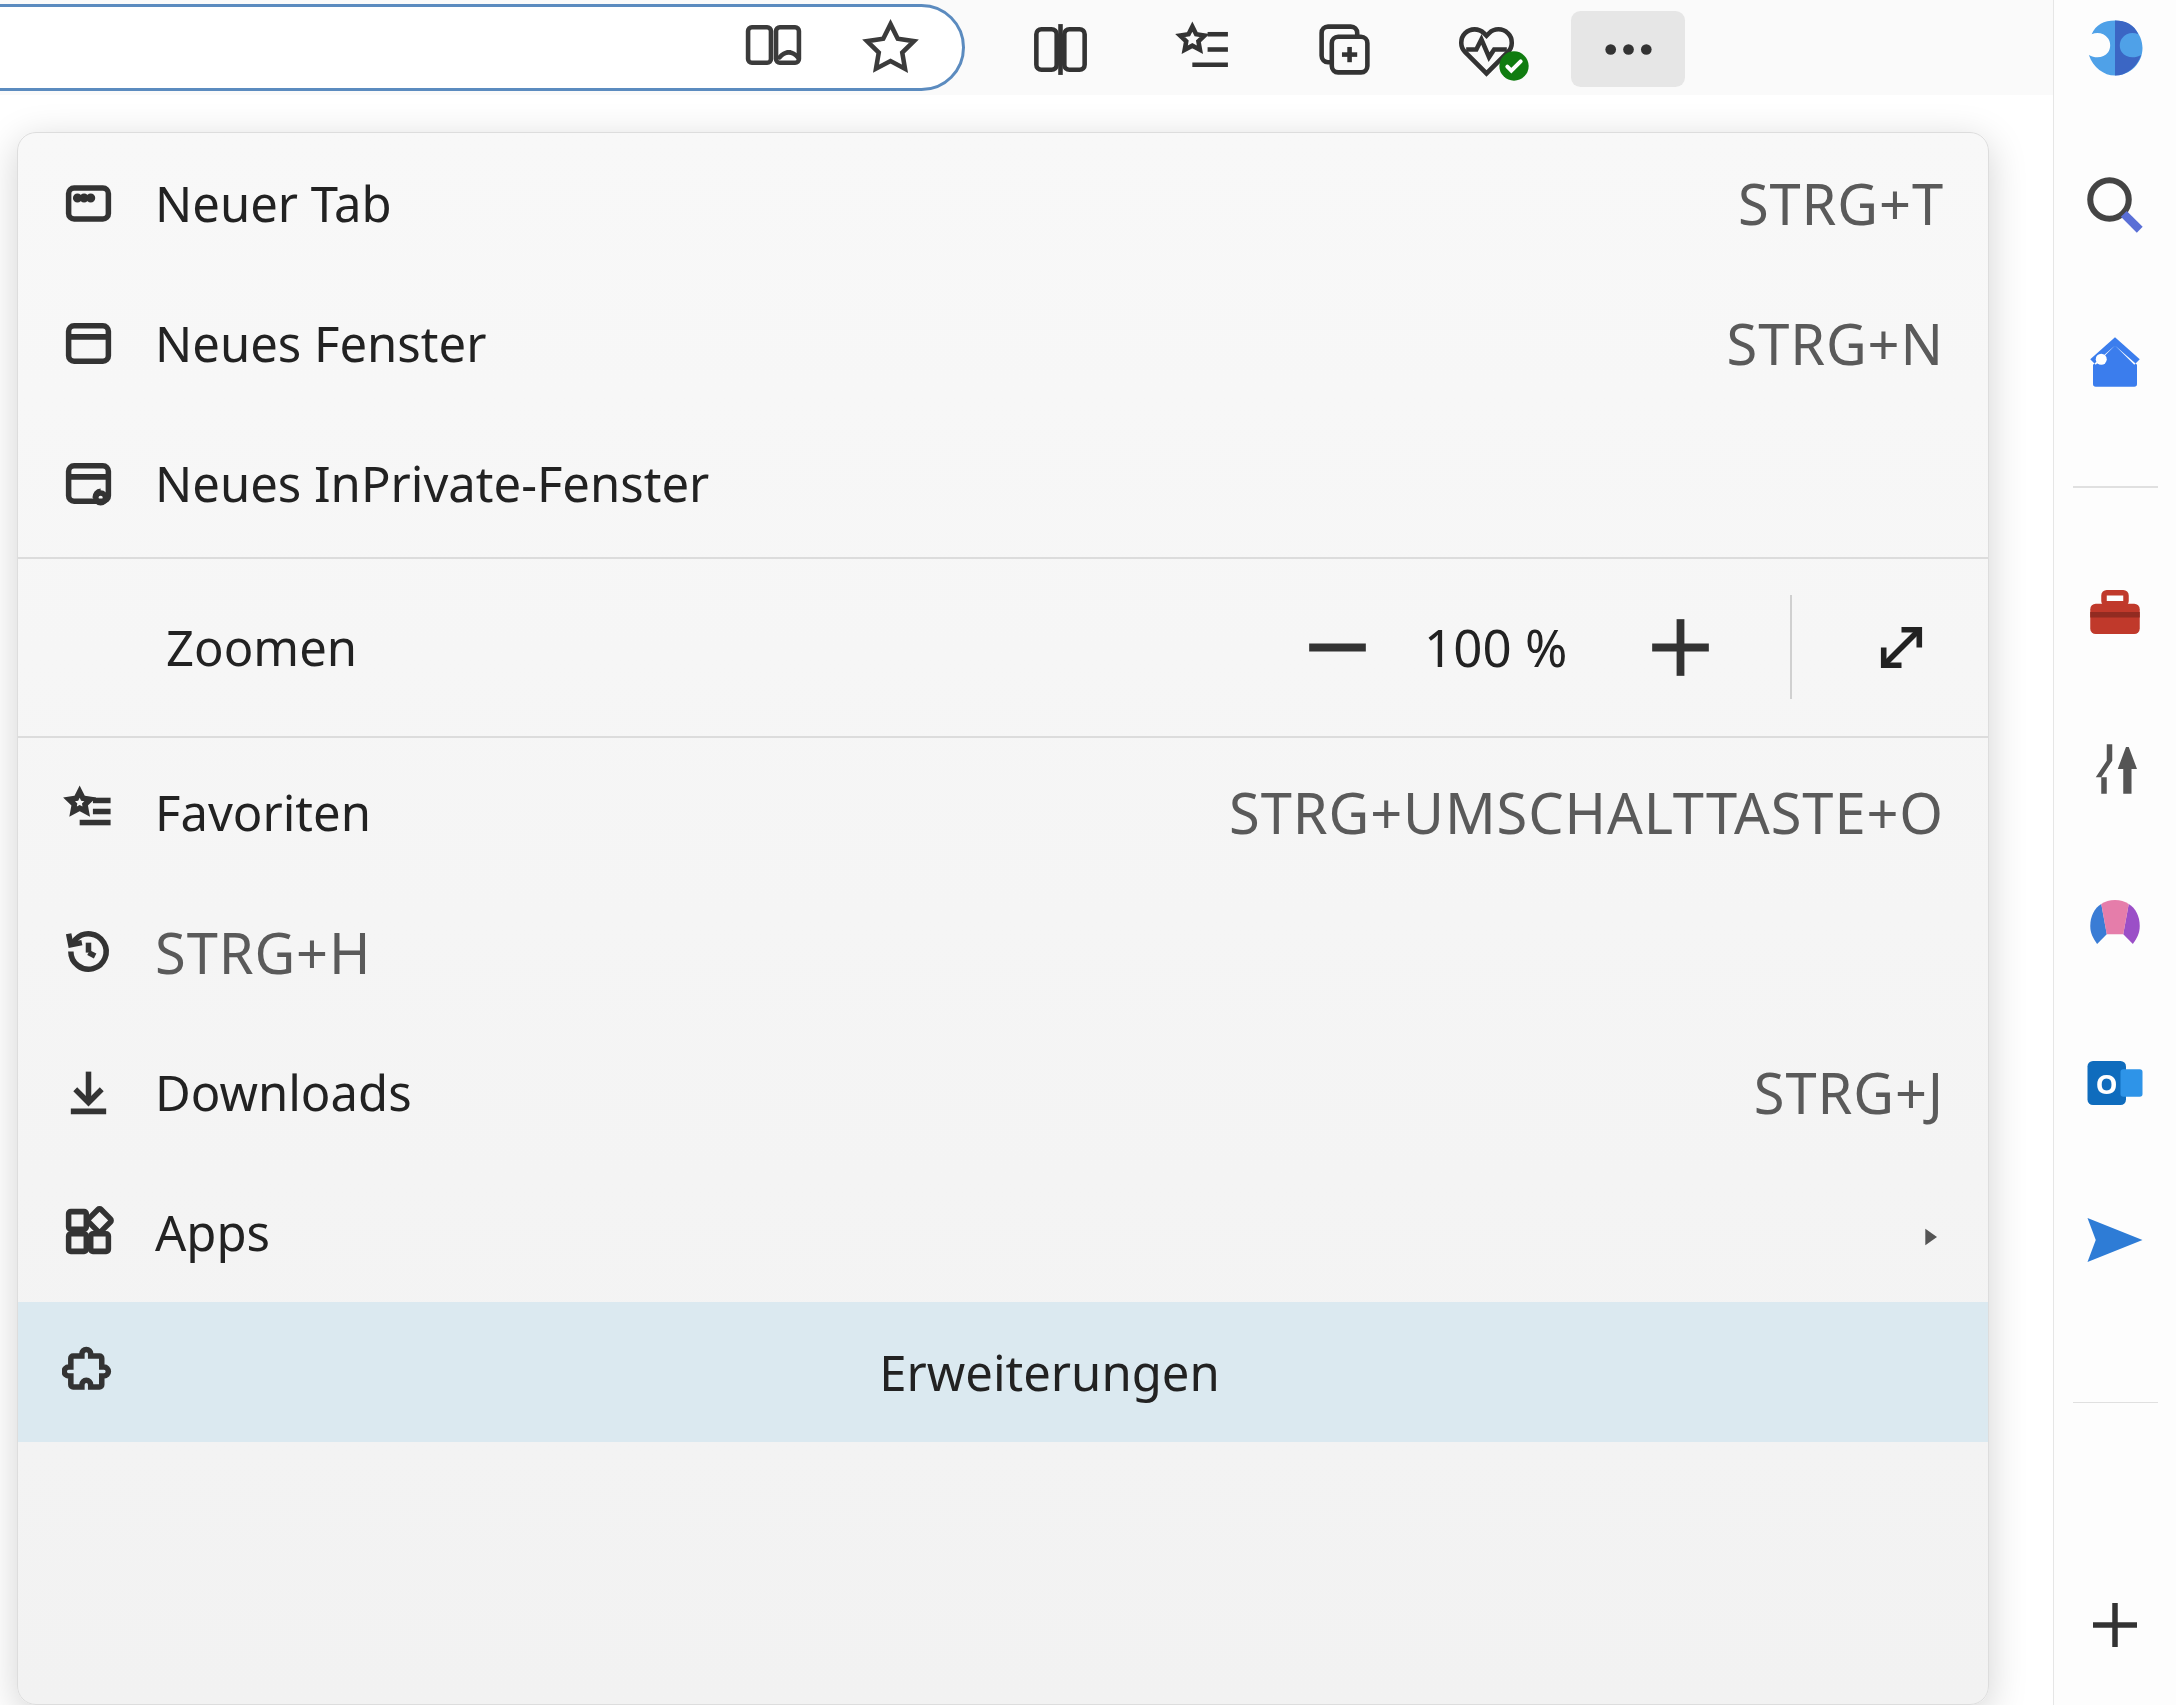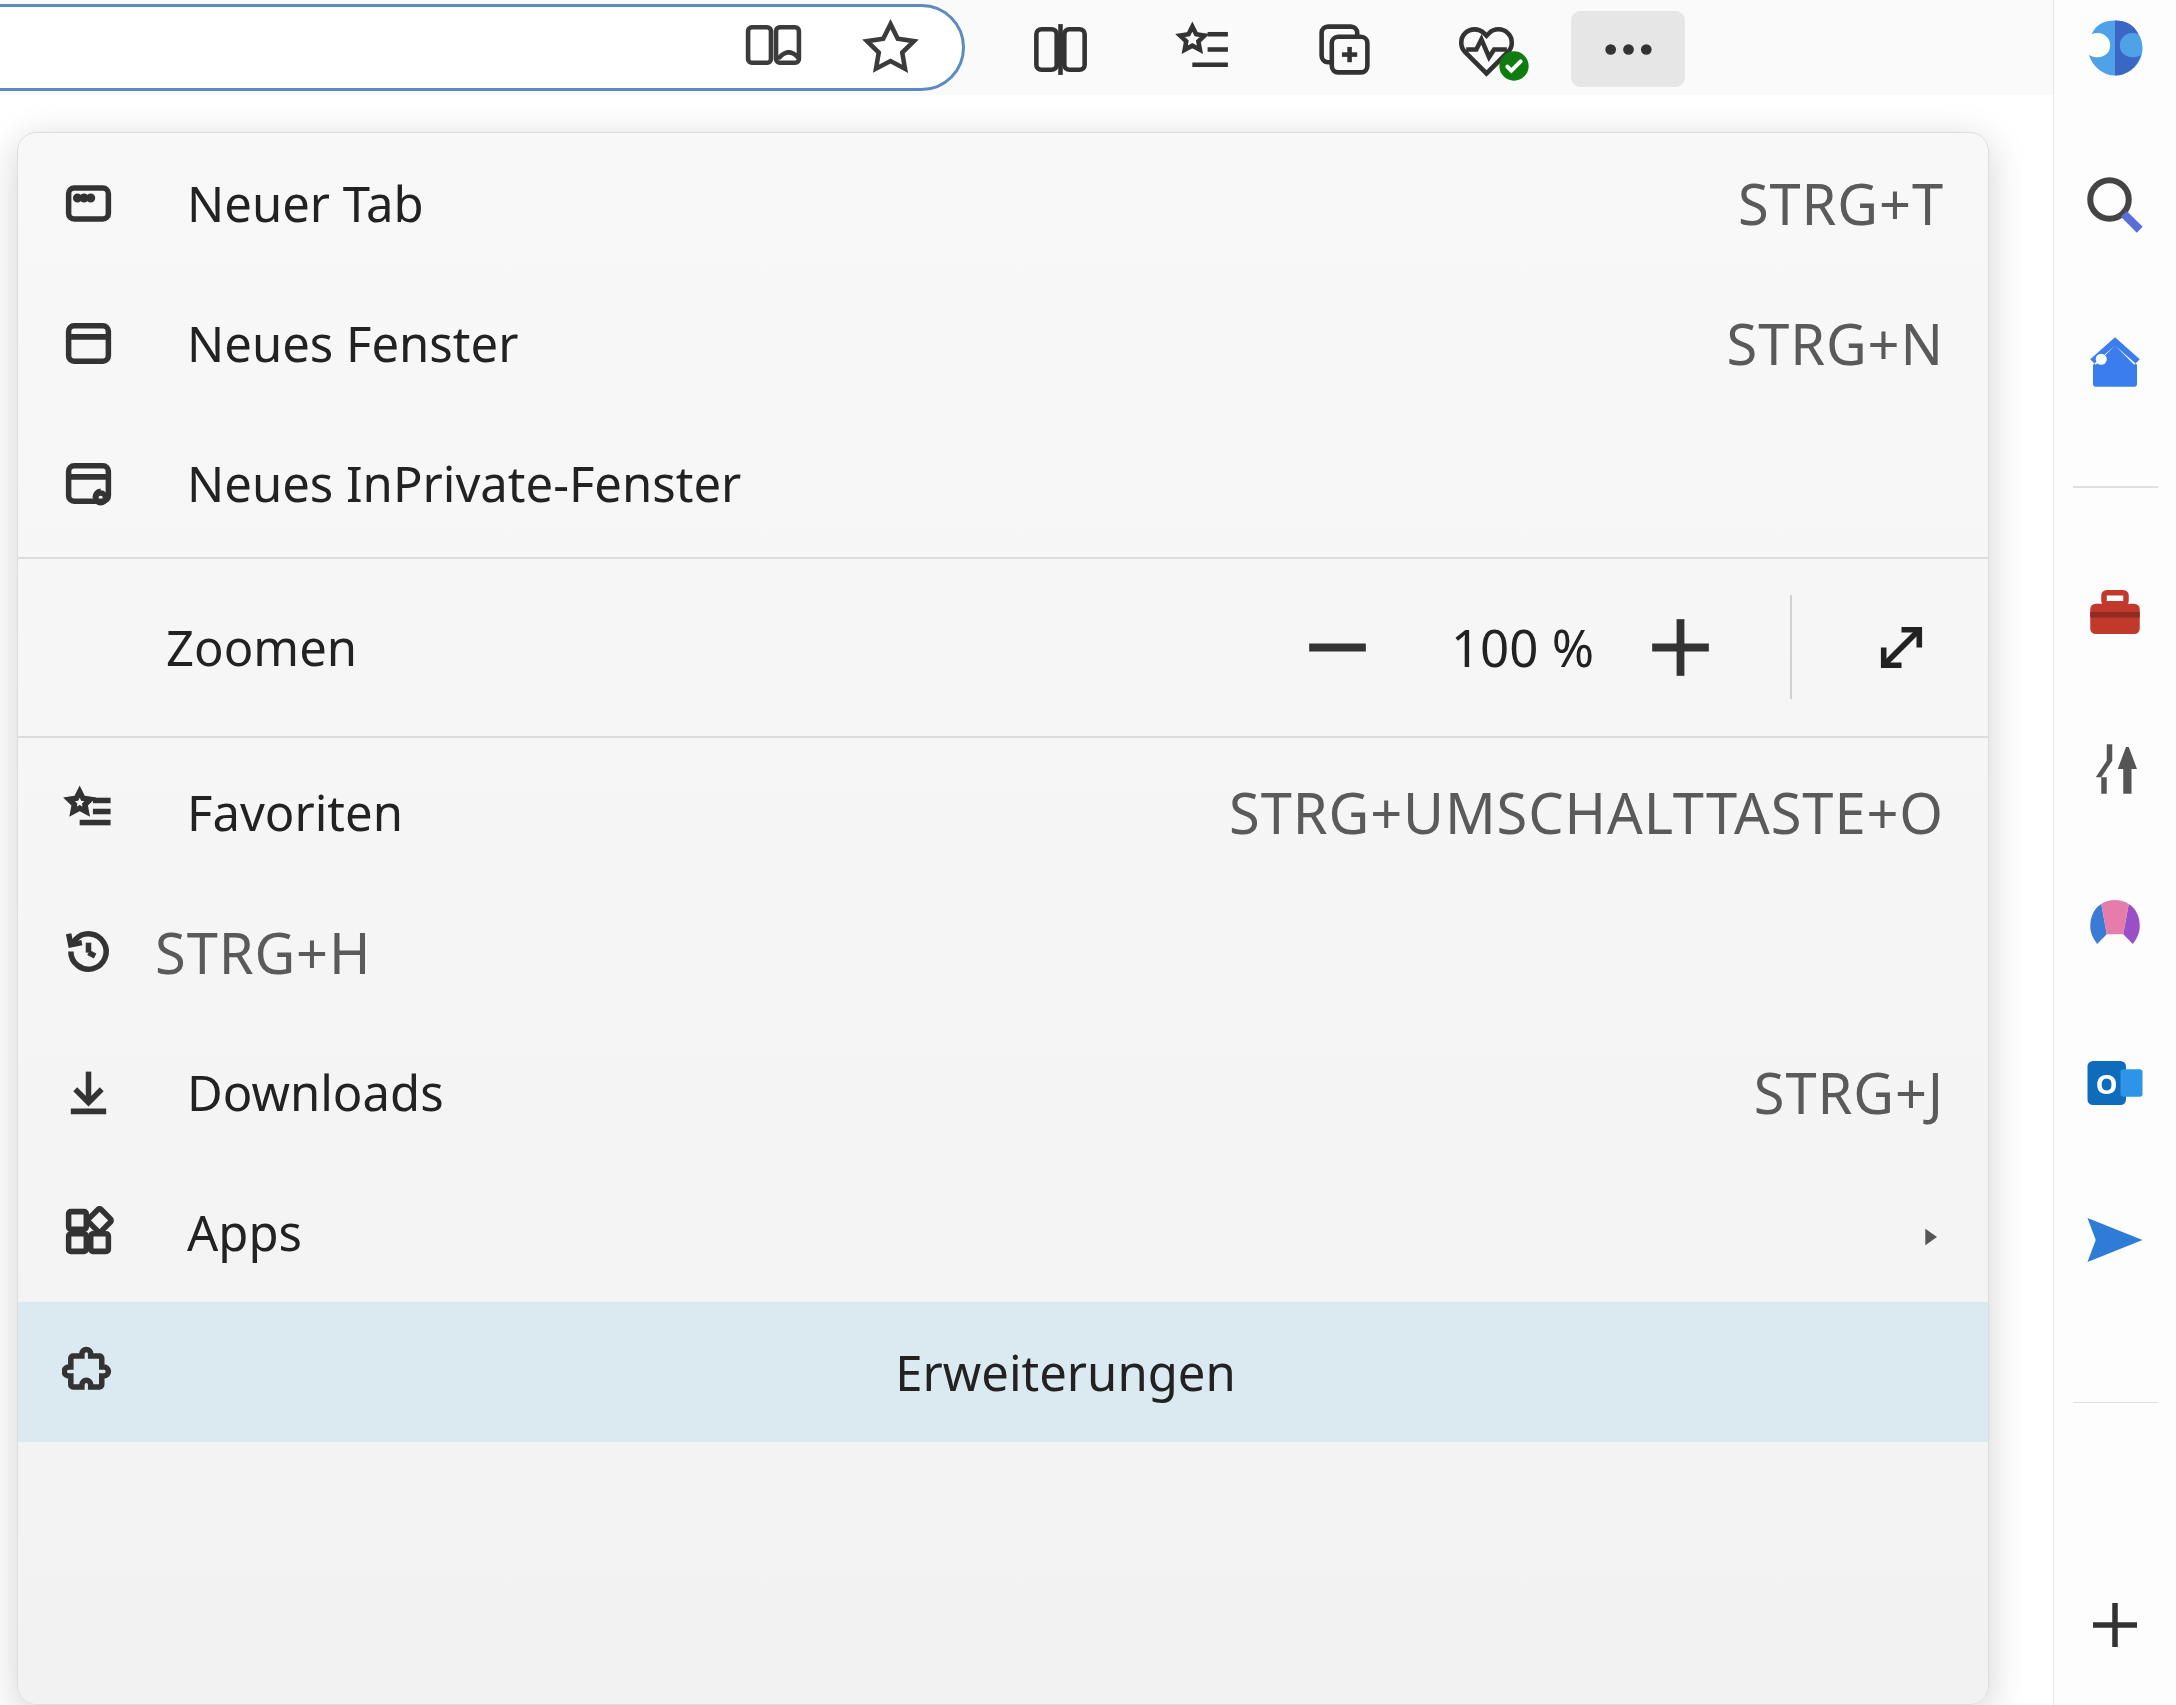--- a/index.html
+++ b/index.html
@@ -74,21 +74,21 @@
       gap: 40px;
     }
     .menu-item.hover { background: #dbe9f0; text-align: center; }
     .menu-item .mi-icon {
       width: 53px; height: 53px;
       display: flex; align-items: center; justify-content: center;
       color: #333;
       flex-shrink: 0;
     }
     .menu-item .mi-icon svg { width: 53px; height: 53px; stroke-width: 2.5; }
-    .menu-item .mi-label { flex: 1; margin-left: 32px; }
+    .menu-item .mi-label { flex: 1; }
     .menu-item .mi-shortcut { font-size: 56px; color: #5a5a5a; letter-spacing: 0.9px; }
     .menu-item .mi-chevron { width: 28px; color: #555; }
     .menu-sep { height: 1.9px; background: #dcdcdc; margin: 3.8px 0; }
 
     .zoom-row {
       display: flex;
       align-items: center;
       padding: 0 44px;
       height: 170px;
       font-size: 49px;
@@ -98,21 +98,21 @@
     }
     .zoom-row .mi-icon { width: 53px; }
     .zoom-row .zoom-label { flex: 1; }
     .zoom-controls {
       display: flex; align-items: center; gap: 44px;
     }
     .zoom-btn {
       width: 85px; height: 85px; display: flex; align-items: center; justify-content: center;
       font-size: 64px; color: #333;
     }
-    .zoom-value { font-size: 51px; color: #222; min-width: 170px; text-align: right; }
+    .zoom-value { font-size: 51px; color: #222; min-width: 170px; text-align: left; }
     .zoom-divider {
       width: 1.9px; height: 104px; background: #d0d0d0; margin: 0 23px;
     }
     .fullscreen-btn {
       width: 85px; height: 85px; display: flex; align-items: center; justify-content: center;
     }
     .fullscreen-btn svg { width: 61px; height: 61px; }
 
     
     .sidebar {

